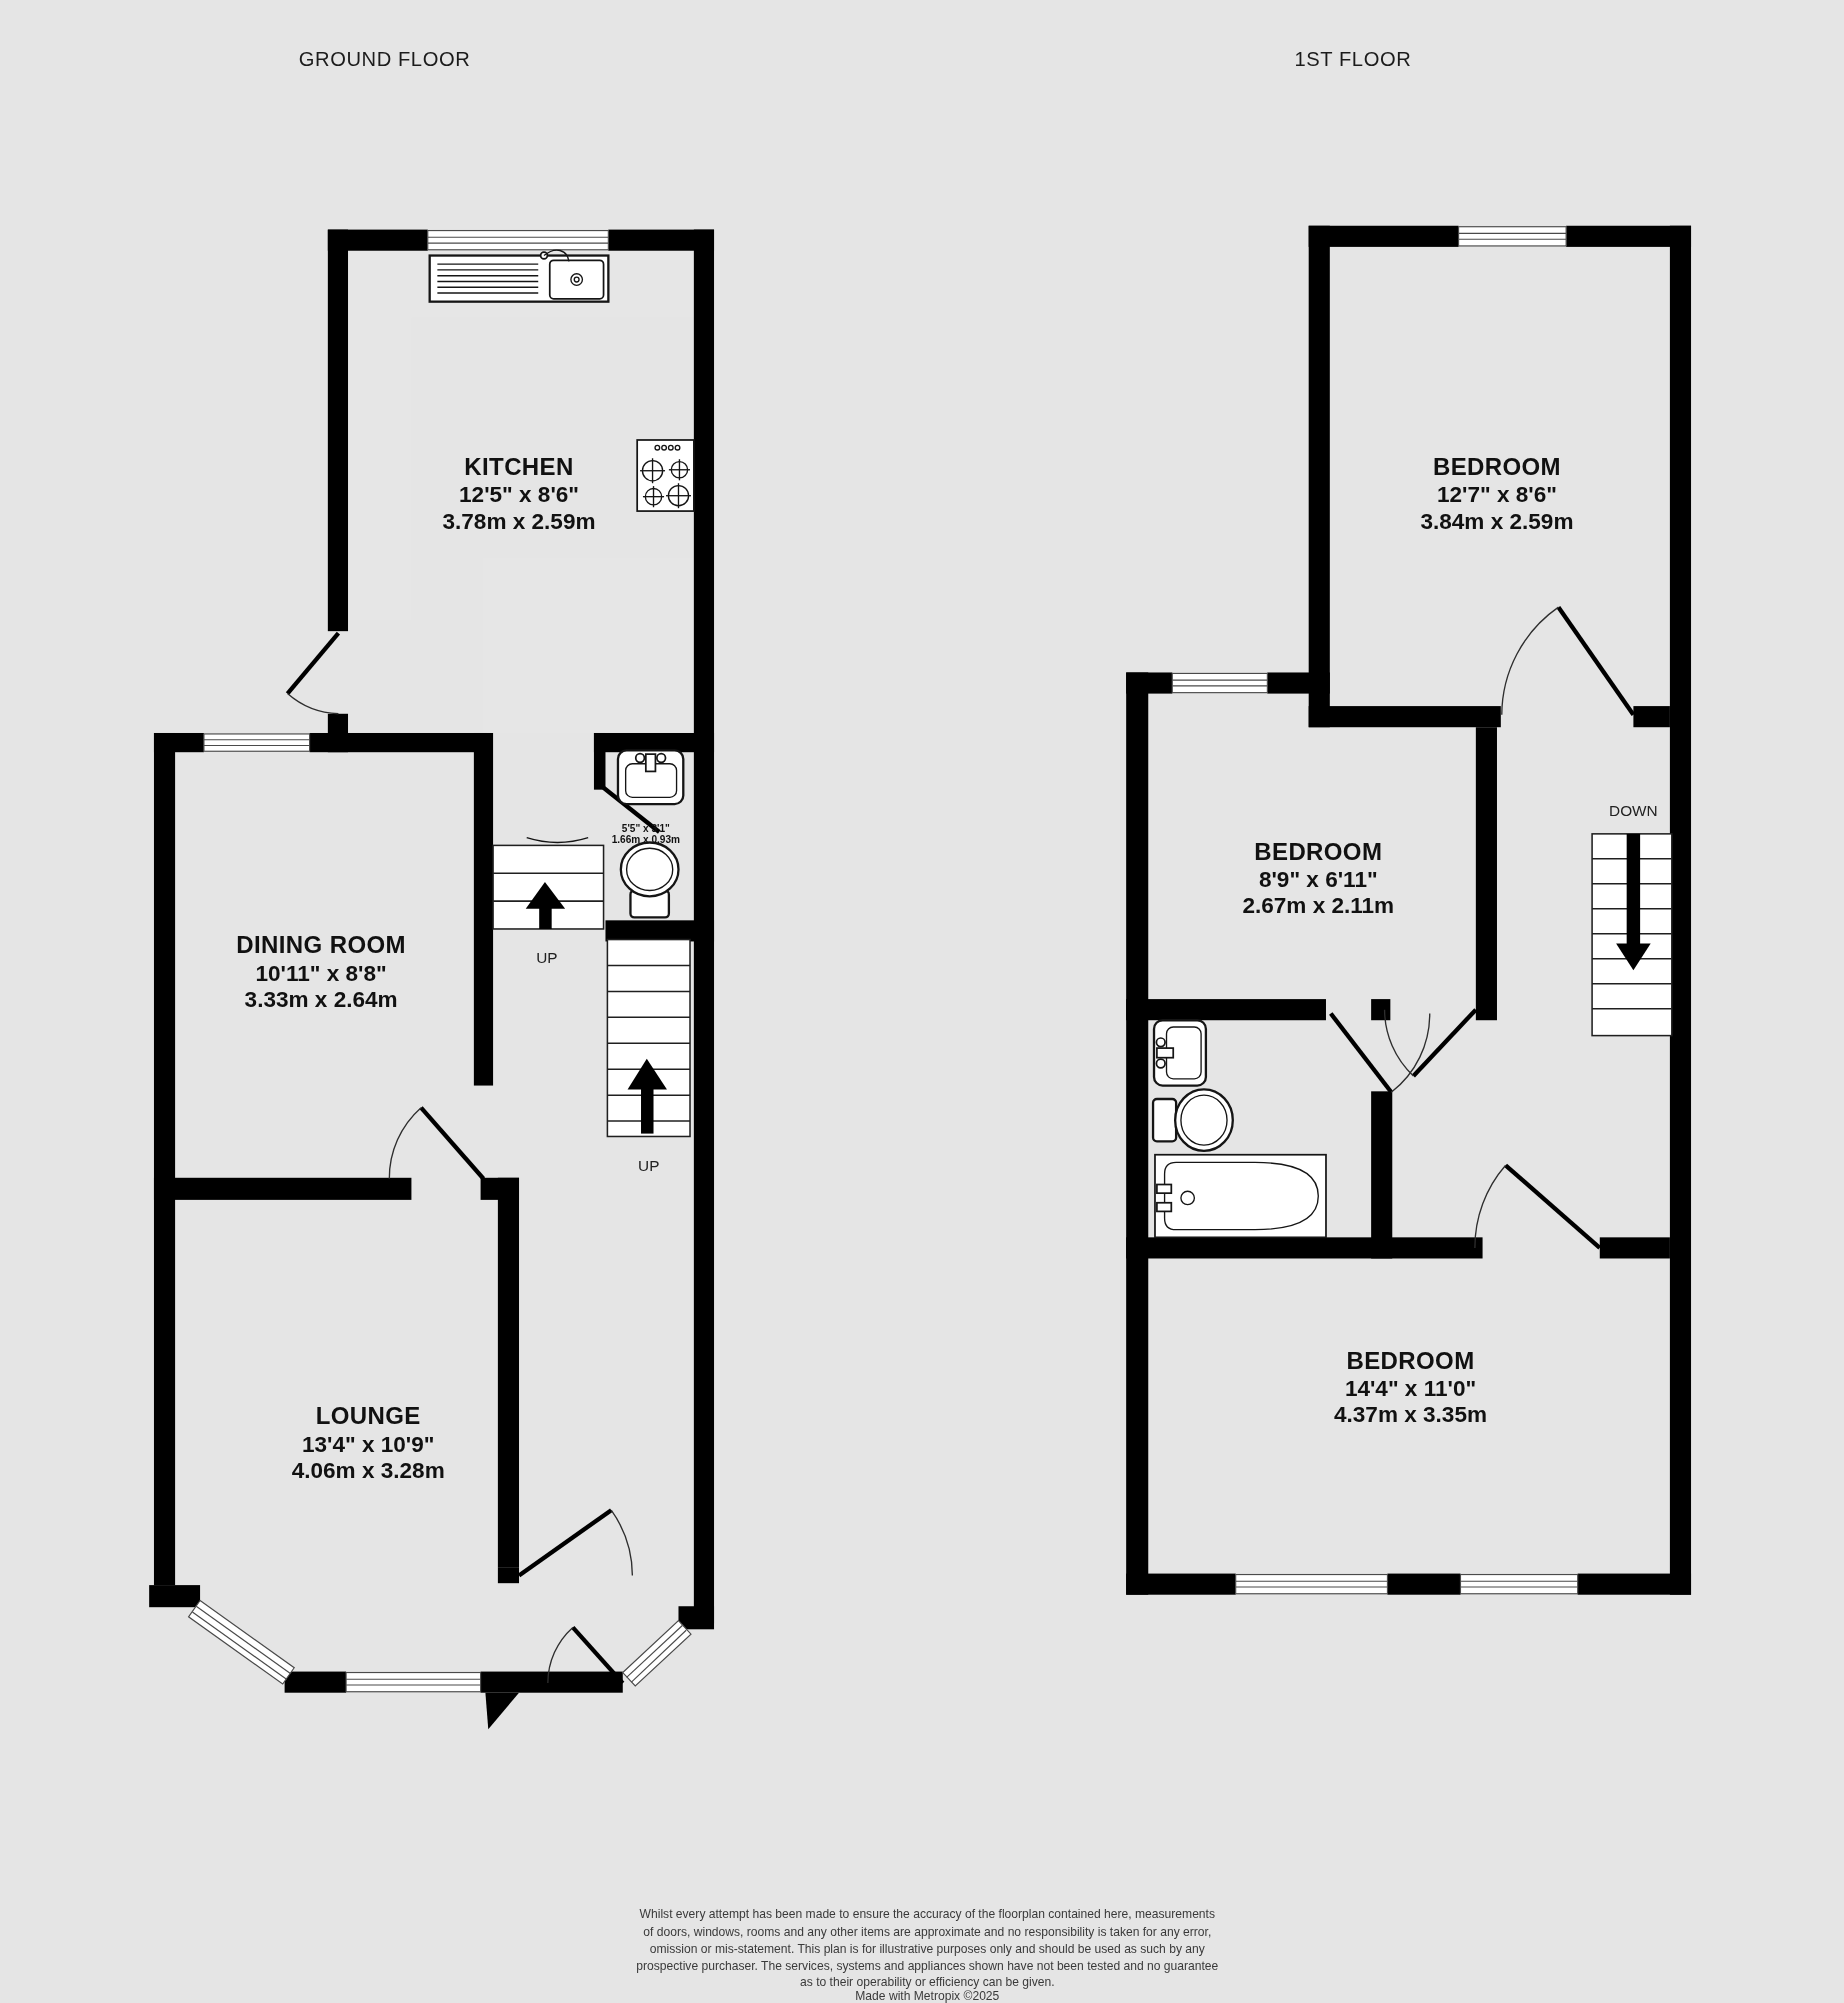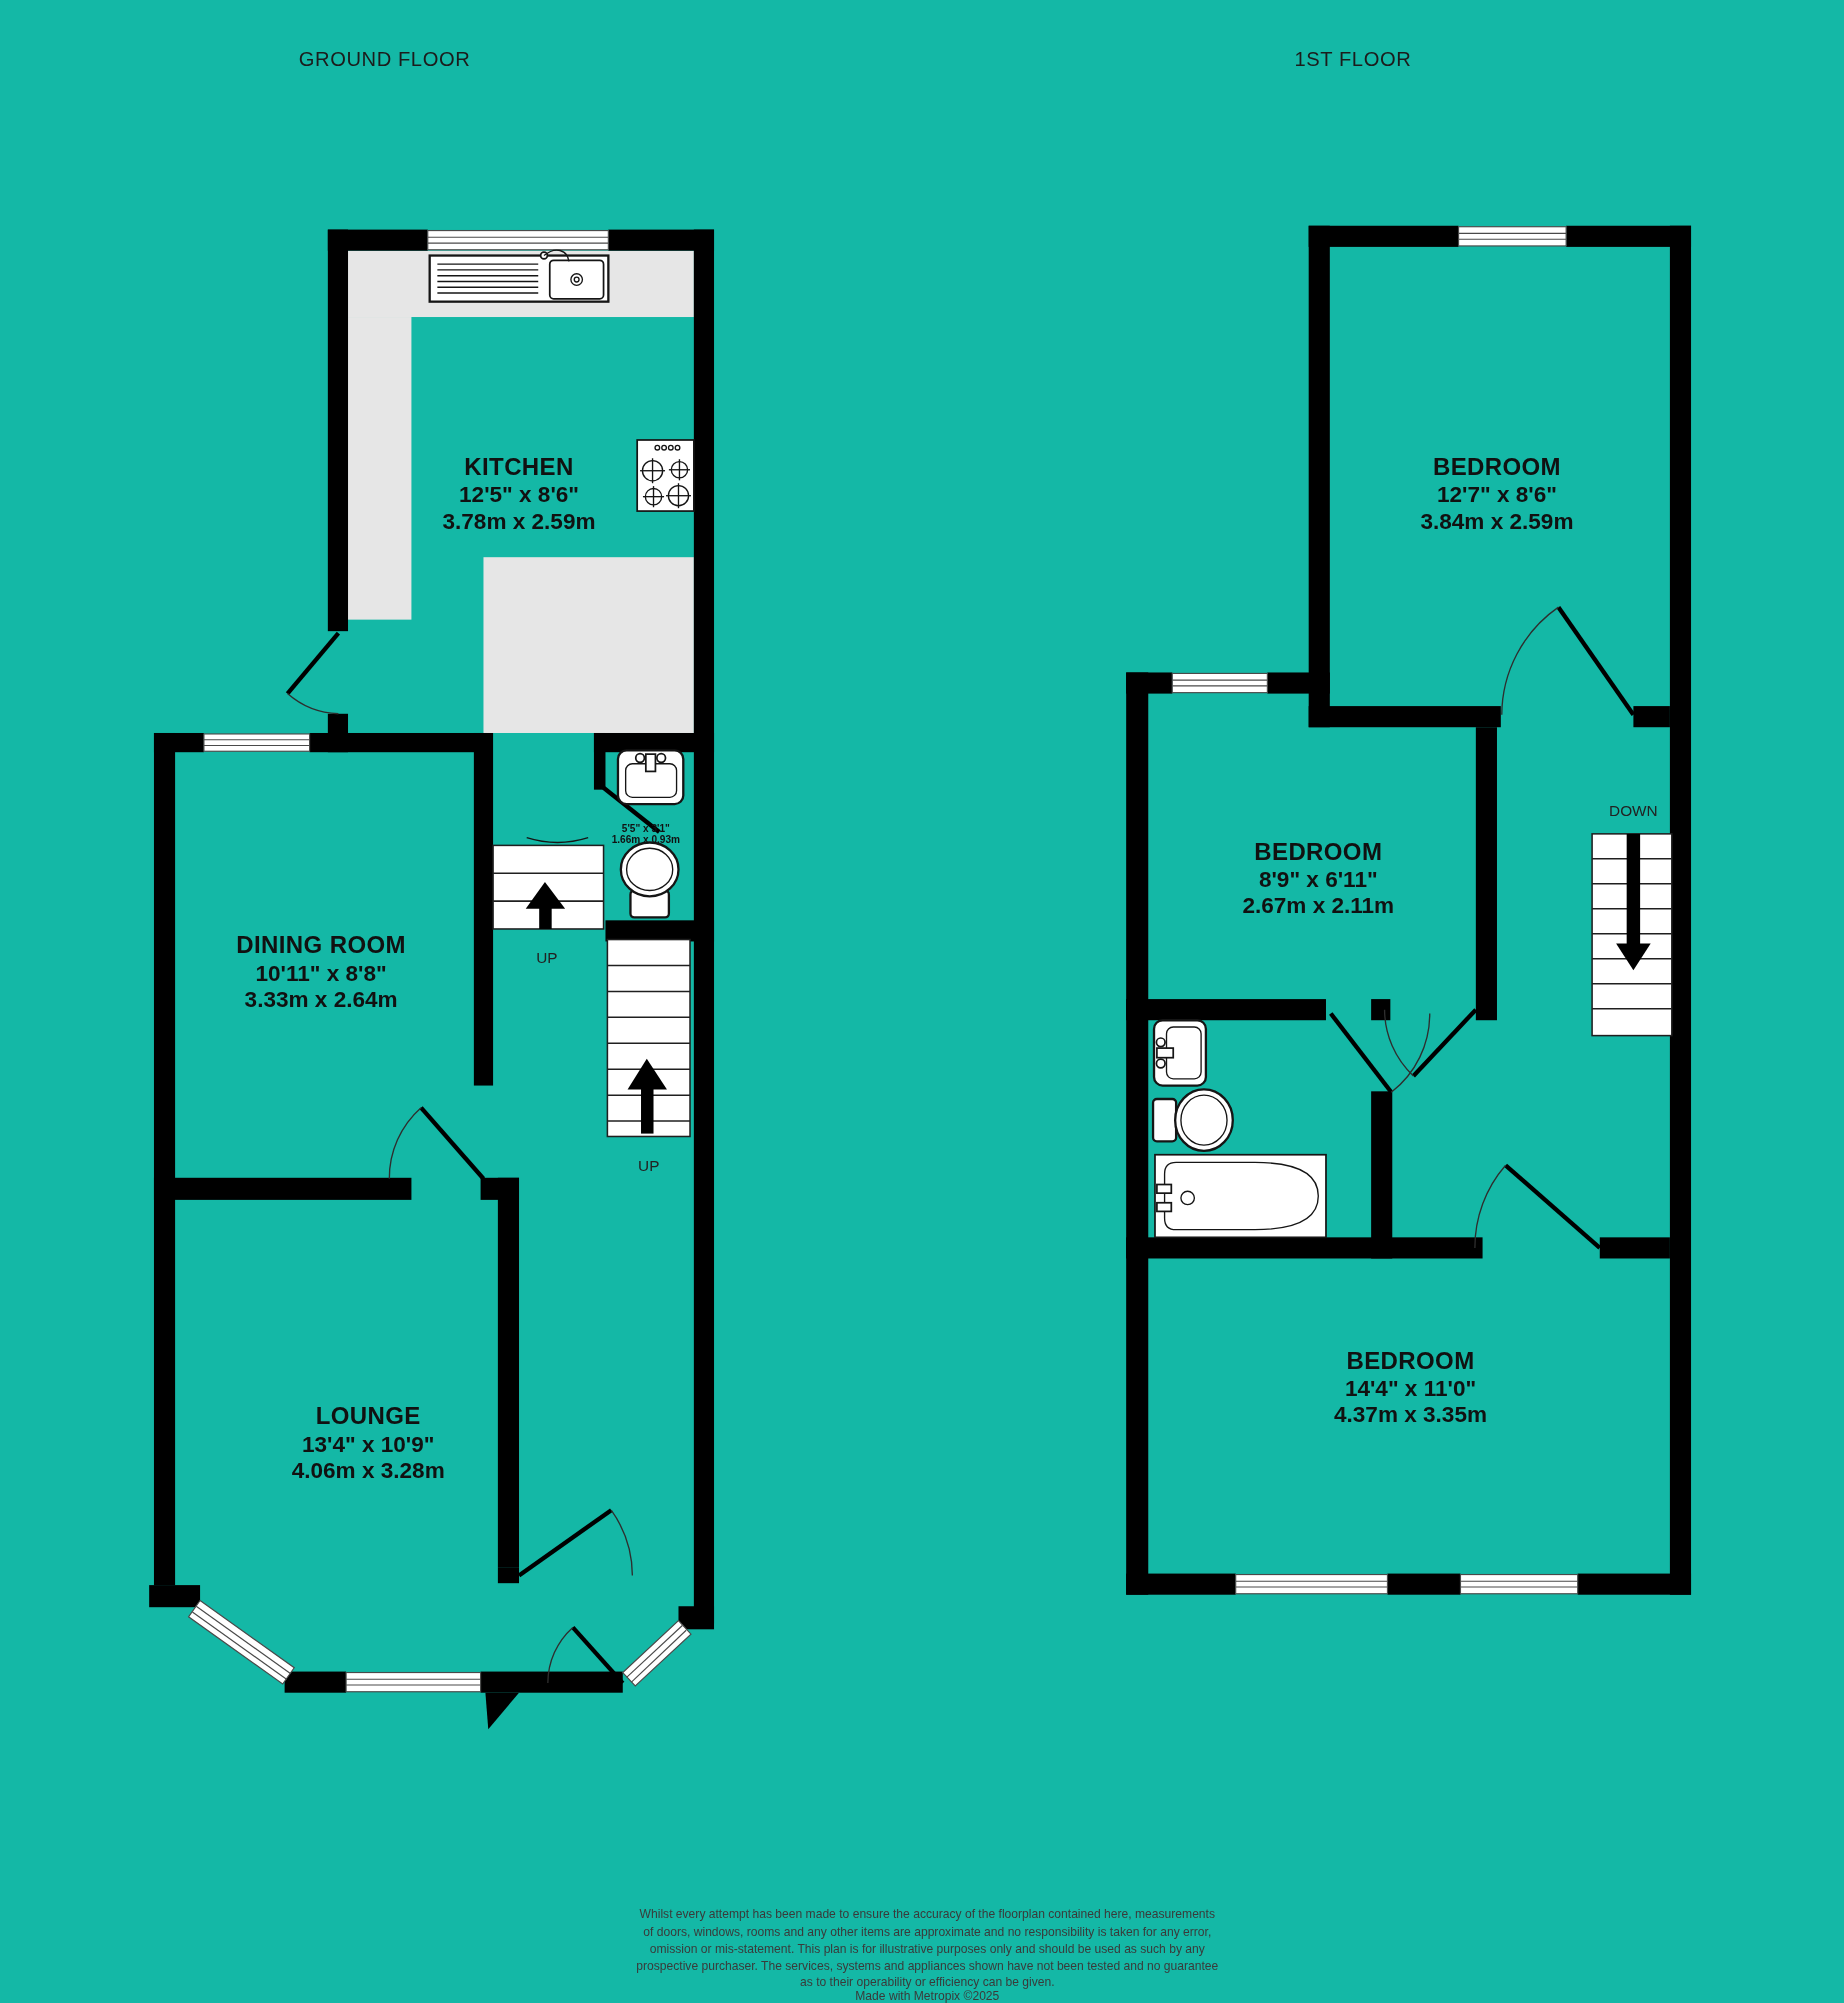--- a/index.html
+++ b/index.html
@@ -1,16 +1,16 @@
 <!DOCTYPE html>
 <html><head>
 <meta charset="utf-8">
 <style>
   html,body{margin:0;padding:0;background:#ffffff;}
-  .page{position:relative;width:1845px;height:2003px;background:#14b8a6;overflow:hidden;}
+  .page{position:relative;width:1845px;height:2003px;background:#e5e5e5;overflow:hidden;}
   svg{position:absolute;inset:0;}
   .wall{fill:#000000;}
   .counter{fill:#e6e6e6;}
   .wwin{fill:#ffffff;stroke:#4a4a4a;stroke-width:1.2;}
   .winline{stroke:#4a4a4a;stroke-width:1.2;}
   .leaf{stroke:#000000;stroke-width:4.5;}
   .arc{fill:none;stroke:#2e2e2e;stroke-width:1.4;}
   .step{fill:#ffffff;stroke:#1f1f1f;stroke-width:1.6;}
   .stepline{stroke:#1f1f1f;stroke-width:1.6;}
   .arrow{fill:#000000;}

